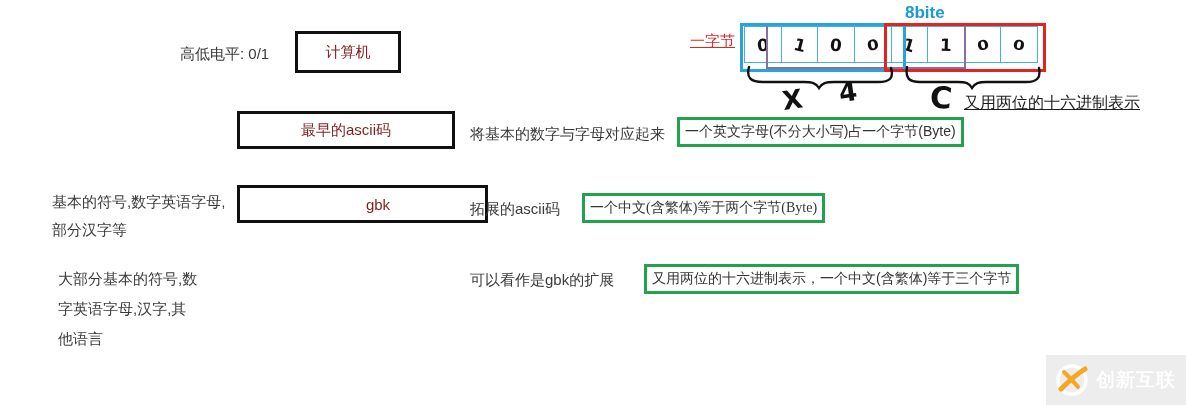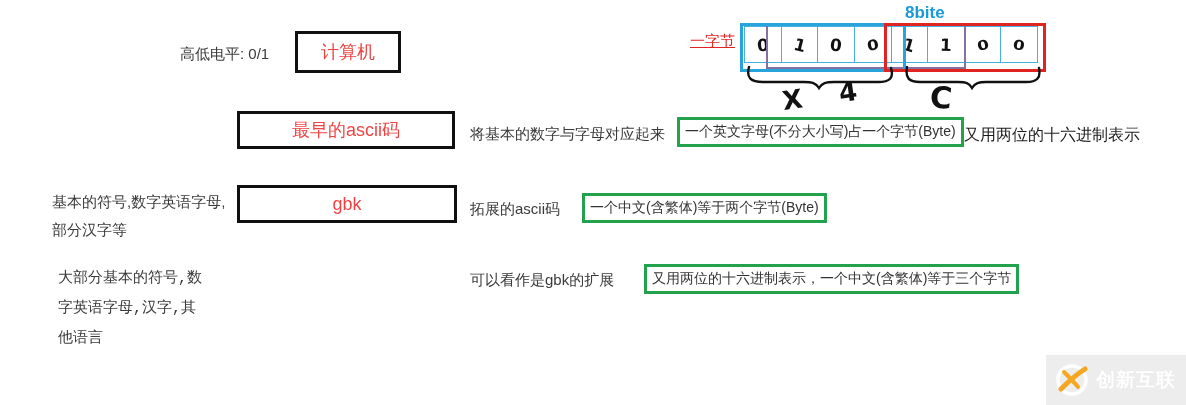--- a/index.html
+++ b/index.html
@@ -5,21 +5,21 @@
   html,body{margin:0;padding:0;background:#fff;}
   .stage{
     position:relative;width:1186px;height:405px;background:#ffffff;
     font-family:"Liberation Sans","DejaVu Sans",sans-serif;color:#3b3b3b;overflow:hidden;
   }
   .abs{position:absolute;}
   .txt{font-size:15px;color:#3a3a3a;white-space:pre-line;line-height:28px;}
   .blackbox{
     position:absolute;border:3px solid #101010;background:#fff;
     display:flex;align-items:center;justify-content:center;
-    font-size:18px;color:#ef4444;
+    font-size:15px;color:#7f1d1d;
   }
   .greenbox{
     position:absolute;border:3px solid #23a24d;background:#fff;
     padding:3px 5px;font-size:14px;color:#333;white-space:nowrap;
     display:flex;align-items:center;justify-content:flex-end;
   }
   
   .byte-table{
     position:absolute;left:744px;top:26px;width:294px;height:37px;
     display:flex;background:#fff;
@@ -42,21 +42,21 @@
   .rect-overlay{position:absolute;background:transparent;pointer-events:none;}
   .rect-purple{left:766px;top:24px;width:196px;height:41px;border:2px solid #8672a2;}
   .rect-blue{left:740px;top:23px;width:160px;height:43px;border:3px solid #29a3dc;}
   .rect-red{left:884px;top:23px;width:156px;height:43px;border:3px solid #e02422;}
   .hand{font-family:"DejaVu Sans",sans-serif;font-weight:bold;color:#111;}
   .wm{
     position:absolute;right:0;bottom:0;width:140px;height:50px;background:#ededed;
     display:flex;align-items:center;gap:6px;padding-left:8px;box-sizing:border-box;
   }
   .wm-text{color:#ffffff;font-size:19px;font-weight:bold;letter-spacing:1px;text-shadow:0 0 1px #e2e2e2;}
-  .note-underline{font-size:16px;color:#1c1c1c;margin-top:32px;}
+  .note-underline{text-decoration:underline;font-size:16px;color:#1c1c1c;}
 </style>
 </head>
 <body>
 
 <div class="stage">
 
   <span class="abs txt" style="left:180px;top:40px;">高低电平: 0/1</span>
   <div class="blackbox" style="left:295px;top:31px;width:100px;height:36px;">
     <span>计算机</span>
   </div>
@@ -107,29 +107,29 @@
   <div class="blackbox" style="left:237px;top:111px;width:212px;height:32px;">
     <span>最早的ascii码</span>
   </div>
   <span class="abs txt" style="left:470px;top:120px;">将基本的数字与字母对应起来</span>
   <div class="greenbox" style="left:677px;top:117px;">
     <span>一个英文字母(不分大小写)占一个字节(Byte)</span>
   </div>
 
   <span class="abs txt" style="left:52px;top:188px;">基本的符号,数字英语字母,
 部分汉字等</span>
-  <div class="blackbox" style="left:237px;top:185px;width:214px;height:32px;">
+  <div class="blackbox" style="left:237px;top:185px;width:214px;height:32px;padding-left:31px;">
     <span>gbk</span>
   </div>
   <span class="abs txt" style="left:470px;top:195px;">拓展的ascii码</span>
-  <div class="greenbox" style="left:582px;top:193px;">
+  <div class="greenbox" style="left:582px;top:193px;font-family:Liberation Serif, serif;">
     <span>一个中文(含繁体)等于两个字节(Byte)</span>
   </div>
 
-  <span class="abs txt" style="left:58px;top:264px;line-height:30px;font-family:Liberation Mono, monospace;">大部分基本的符号,数
+  <span class="abs txt" style="left:58px;top:264px;line-height:30px;">大部分基本的符号,数
 字英语字母,汉字,其
 他语言</span>
   <span class="abs txt" style="left:470px;top:266px;">可以看作是gbk的扩展</span>
   <div class="greenbox" style="left:644px;top:264px;">
     <span>又用两位的十六进制表示，一个中文(含繁体)等于三个字节</span>
   </div>
 
   <div class="wm">
     <svg width="36" height="36" viewBox="0 0 36 36">
       <circle cx="18" cy="18" r="14" fill="none" stroke="#ffffff" stroke-width="3.5"></circle>

